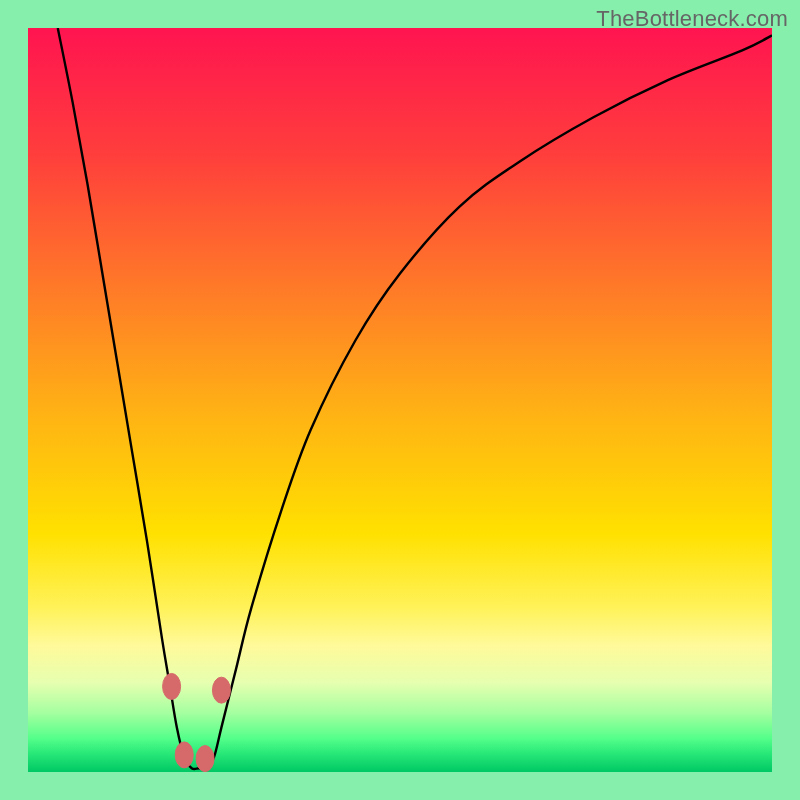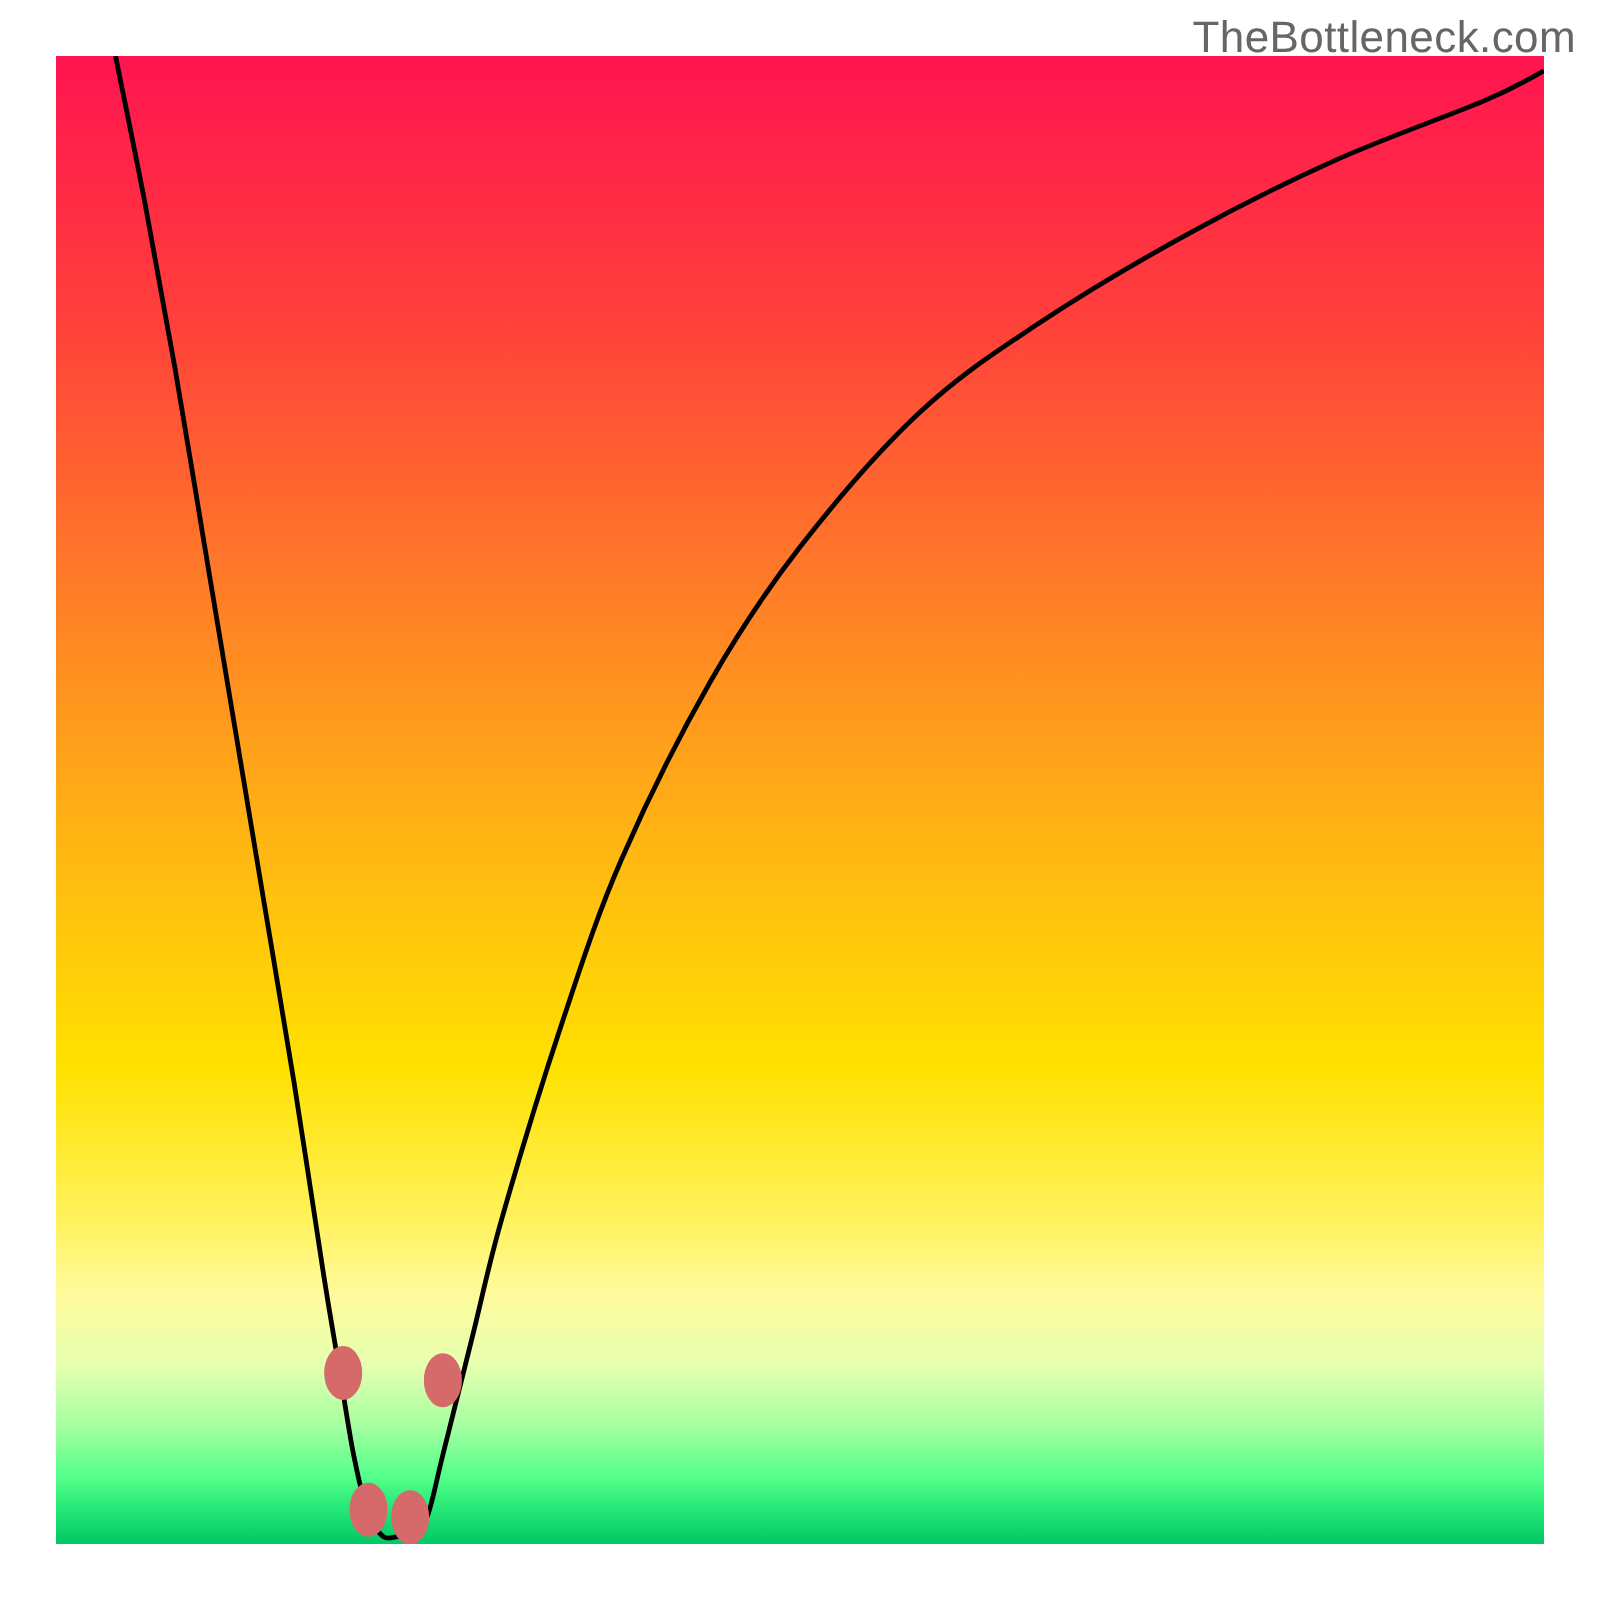--- a/index.html
+++ b/index.html
@@ -10,21 +10,21 @@
     overflow: hidden;
     background: #000;
     font-family: Arial, Helvetica, sans-serif;
   }
   .frame {
     position: absolute;
     left: 0;
     top: 0;
     width: 800px;
     height: 800px;
-    background: #ffffff;
+    background: #86efac;
   }
   .plot {
     position: absolute;
     left: 28px;
     top: 28px;
     width: 744px;
     height: 744px;
     overflow: hidden;
   }
   .gradient {

